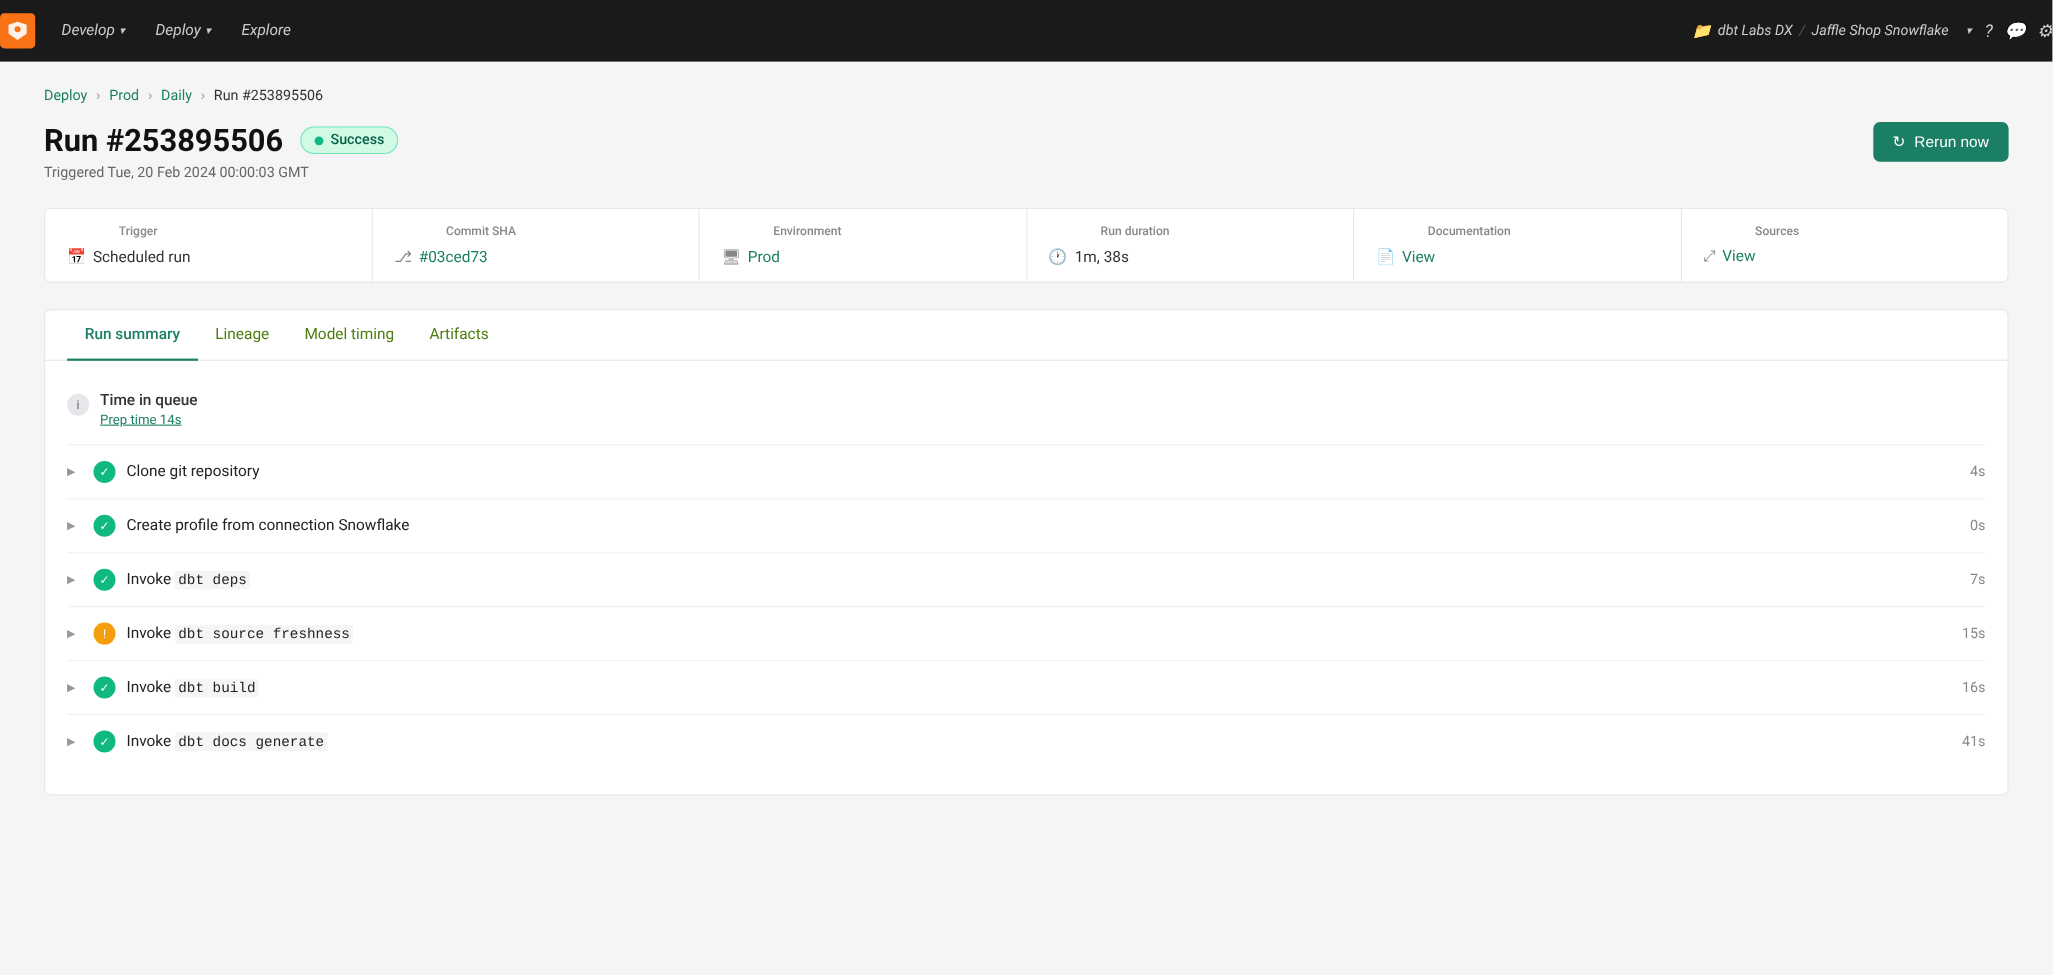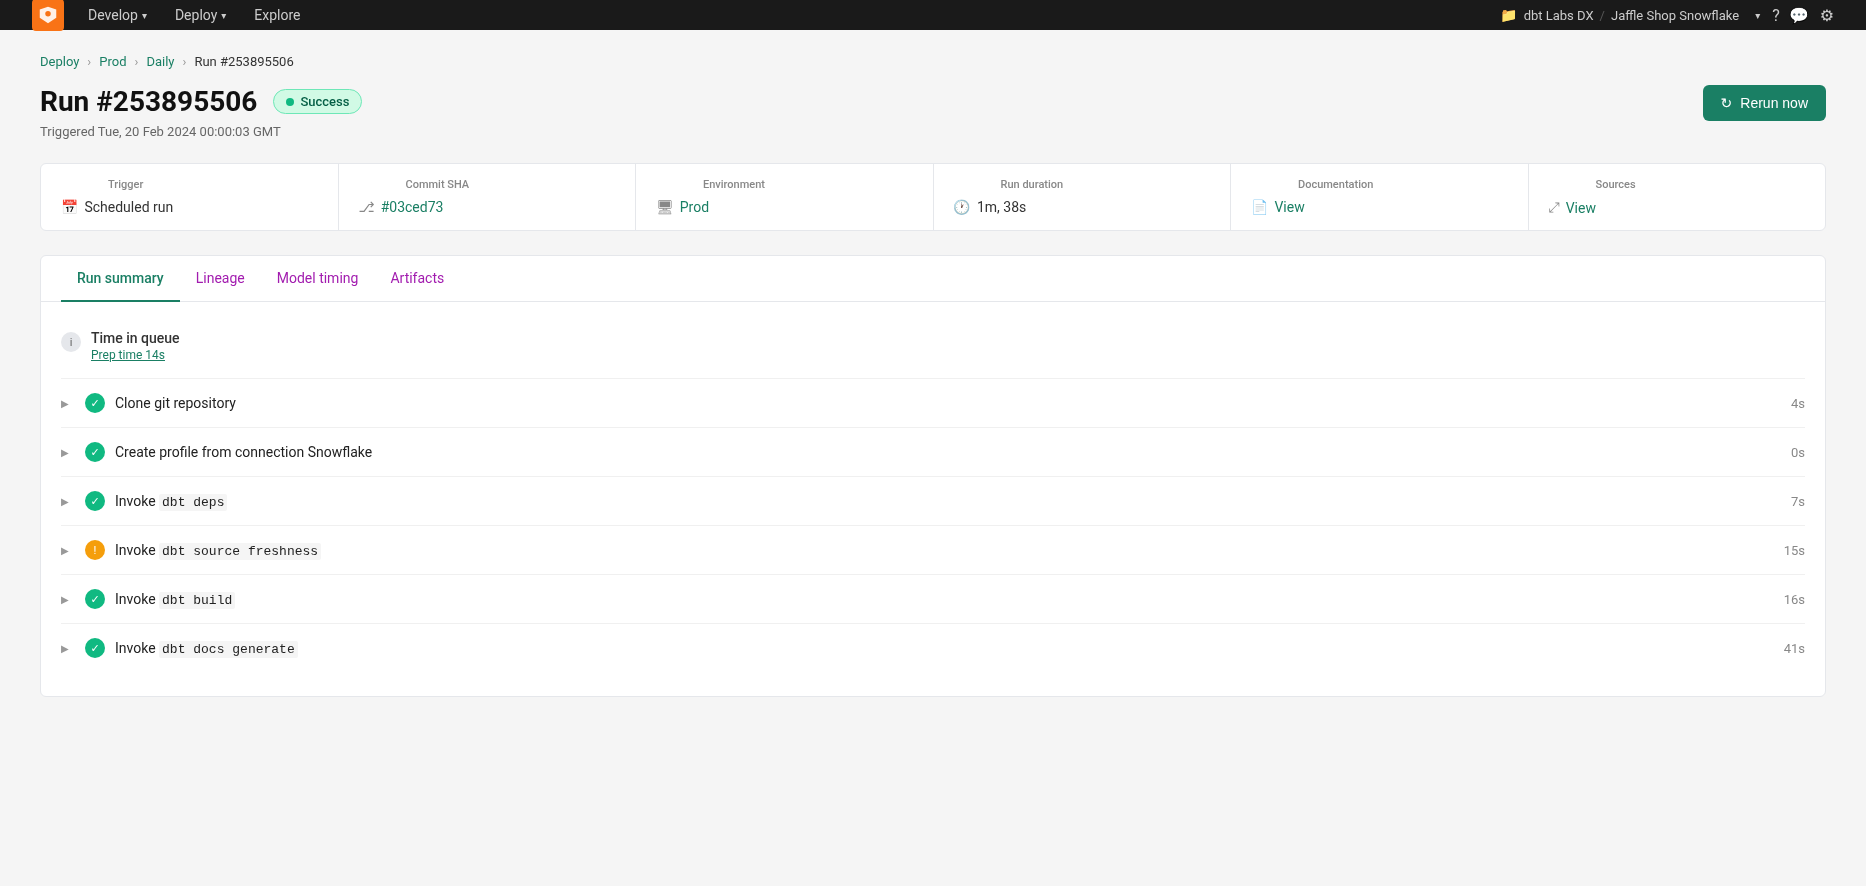--- a/index.html
+++ b/index.html
@@ -1,25 +1,26 @@
 <!DOCTYPE html>
 <html><head>
   <meta charset="utf-8">
   <style>
     * { box-sizing: border-box; margin: 0; padding: 0; }
     body { font-family: -apple-system, BlinkMacSystemFont, 'Segoe UI', Roboto, sans-serif; background: #f5f5f5; color: #333; font-size: 14px; }
 
     
     .topnav {
       background: #1a1a1a;
-      height: 30px;
+      height: 56px;
       display: flex;
       align-items: center;
-      padding: 0 32px;
+      padding: 0 0;
       justify-content: space-between;
+      font-style: italic;
     }
     .topnav-left { display: flex; align-items: center; gap: 4px; }
     .dbt-logo {
       width: 32px; height: 32px; margin-right: 8px;
       background: #f97316;
       border-radius: 4px;
       display: flex; align-items: center; justify-content: center;
       color: white; font-weight: 900; font-size: 12px;
     }
     .nav-item {
@@ -104,21 +105,21 @@
     }
     .tabs {
       display: flex;
       border-bottom: 1px solid #e5e7eb;
       padding: 0 20px;
     }
     .tab {
       padding: 14px 16px;
       cursor: pointer;
       font-size: 14px;
-      color: #a21caf;
+      color: #4d7c0f;
       border-bottom: 2px solid transparent;
       margin-bottom: -1px;
     }
     .tab.active { color: #1a7f64; border-bottom-color: #1a7f64; font-weight: 500; text-align: center; }
 
     
     .steps-container { padding: 16px 20px 24px; }
 
     .time-in-queue { display: flex; align-items: flex-start; gap: 10px; padding: 12px 0 16px; }
     .queue-icon {

